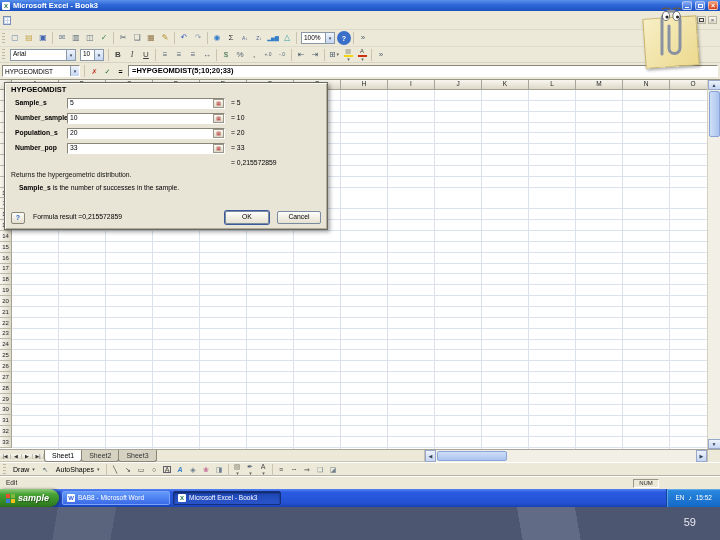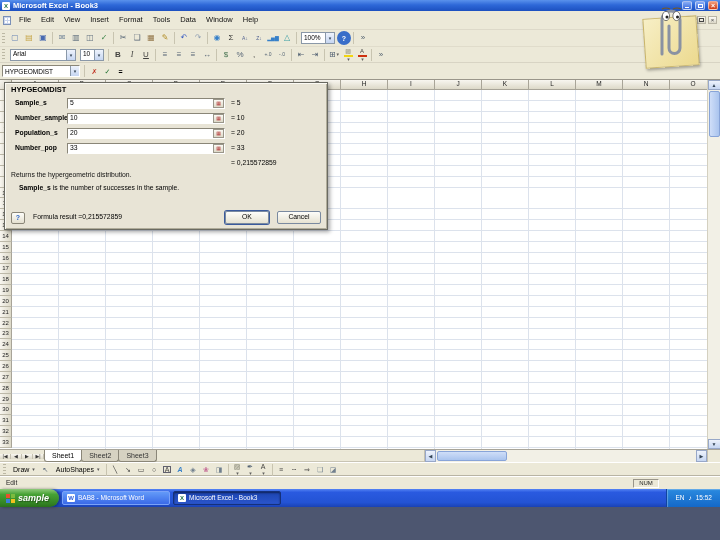--- a/index.html
+++ b/index.html
@@ -153,31 +153,20 @@
       <span class="wbtn">
           <span class="restorebox"></span>
         </span>
       <span class="wbtn close">
           <span>×</span>
         </span>
     </div>
 
     <div class="menubar">
       <span class="wbicon"></span>
-      <span id="menu-items" class="icon-strip">
-          <span class="menu-item">File</span>
-          <span class="menu-item">Edit</span>
-          <span class="menu-item">View</span>
-          <span class="menu-item">Insert</span>
-          <span class="menu-item">Format</span>
-          <span class="menu-item">Tools</span>
-          <span class="menu-item">Data</span>
-          <span class="menu-item">Window</span>
-          <span class="menu-item">Help</span>
-        </span>
       <span class="flexspacer"></span>
       <span class="mbtn">
           <span class="minline"></span>
         </span>
       <span class="mbtn">
           <span class="restorebox"></span>
         </span>
       <span class="mbtn">
           <span>×</span>
         </span>
@@ -345,20 +334,21 @@
 
     <div id="formulabar">
       <span class="namebox sunken">
         <span>HYPGEOMDIST</span>
         <span class="nb-arrow">▾</span>
       </span>
       <span class="tb-sep"></span>
       <span class="fbtn cancel">✗</span>
       <span class="fbtn enter">✓</span>
       <span class="fbtn eq">=</span>
+      <span class="formula-field sunken">=HYPGEOMDIST(5;10;20;33)</span>
     </div>
 
     <div id="grid">
       <div id="grid-corner"></div>
       <div id="col-headers">
           <div class="colh">A</div>
           <div class="colh">B</div>
           <div class="colh">C</div>
           <div class="colh">D</div>
           <div class="colh">E</div>
@@ -607,14 +597,17 @@
           <span class="task-label">Microsoft Excel - Book3</span>
         </div>
       </div>
     <div id="tray">
       <span>EN</span>
       <span>♪</span>
       <span>15:52</span>
     </div>
   </div>
 
+  <div id="desktop">
+    <span id="pagenum">59</span>
+  </div>
 
 </div>
 
 </body></html>

